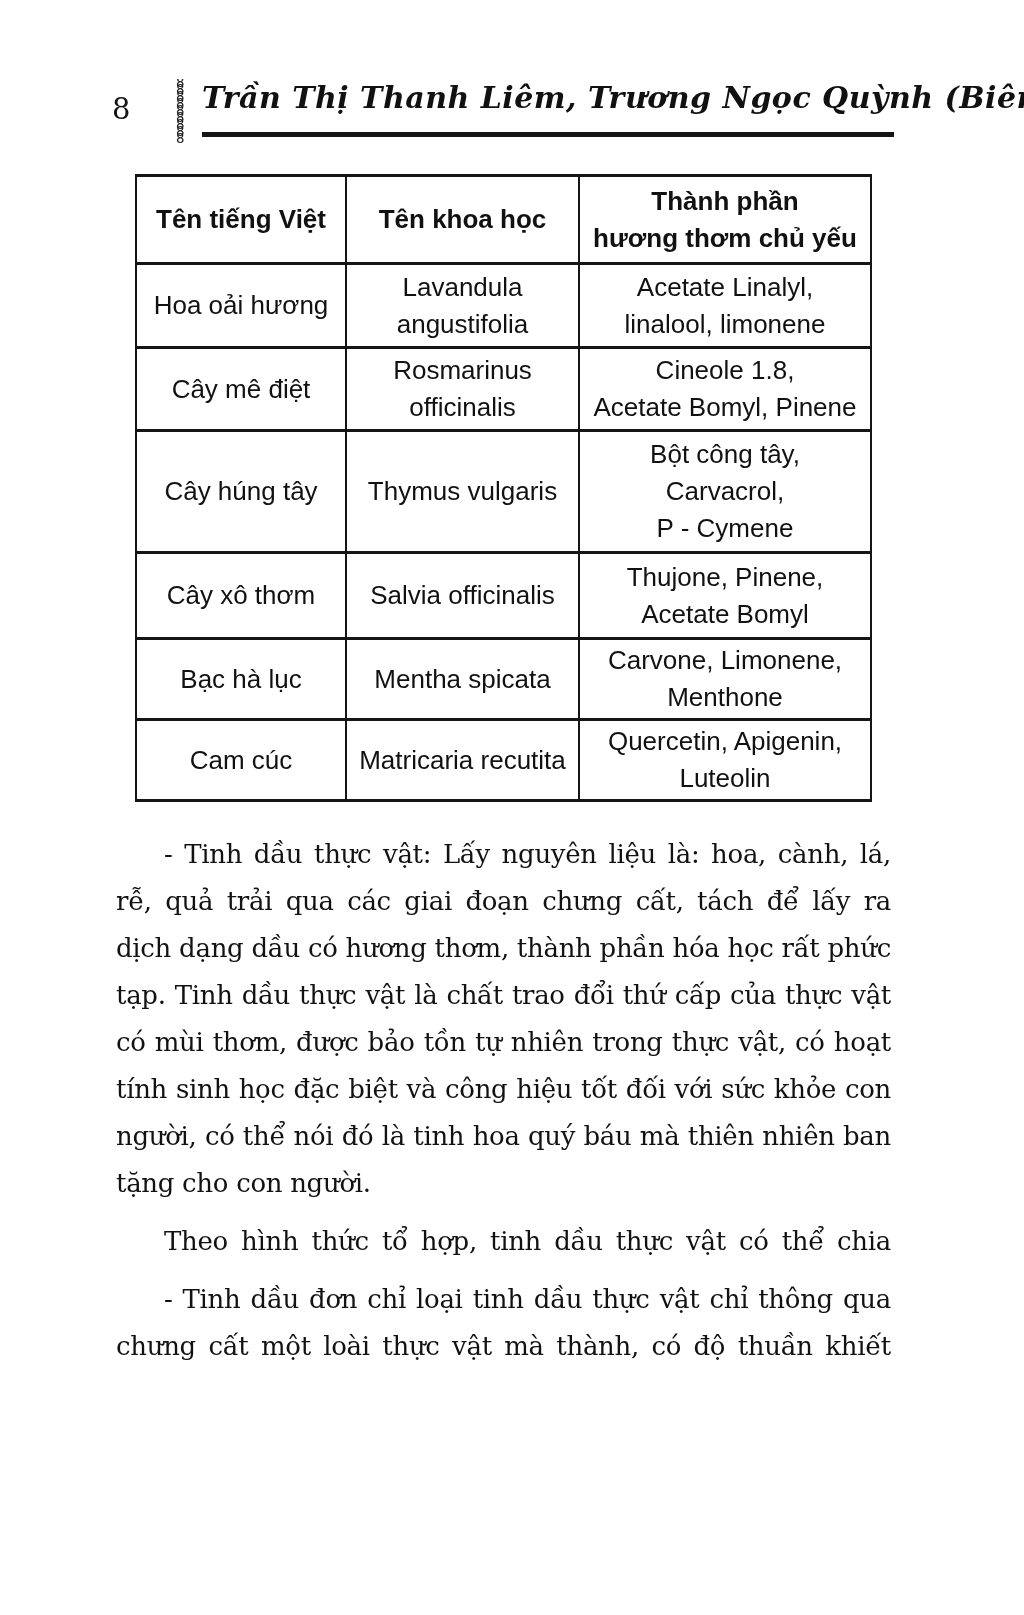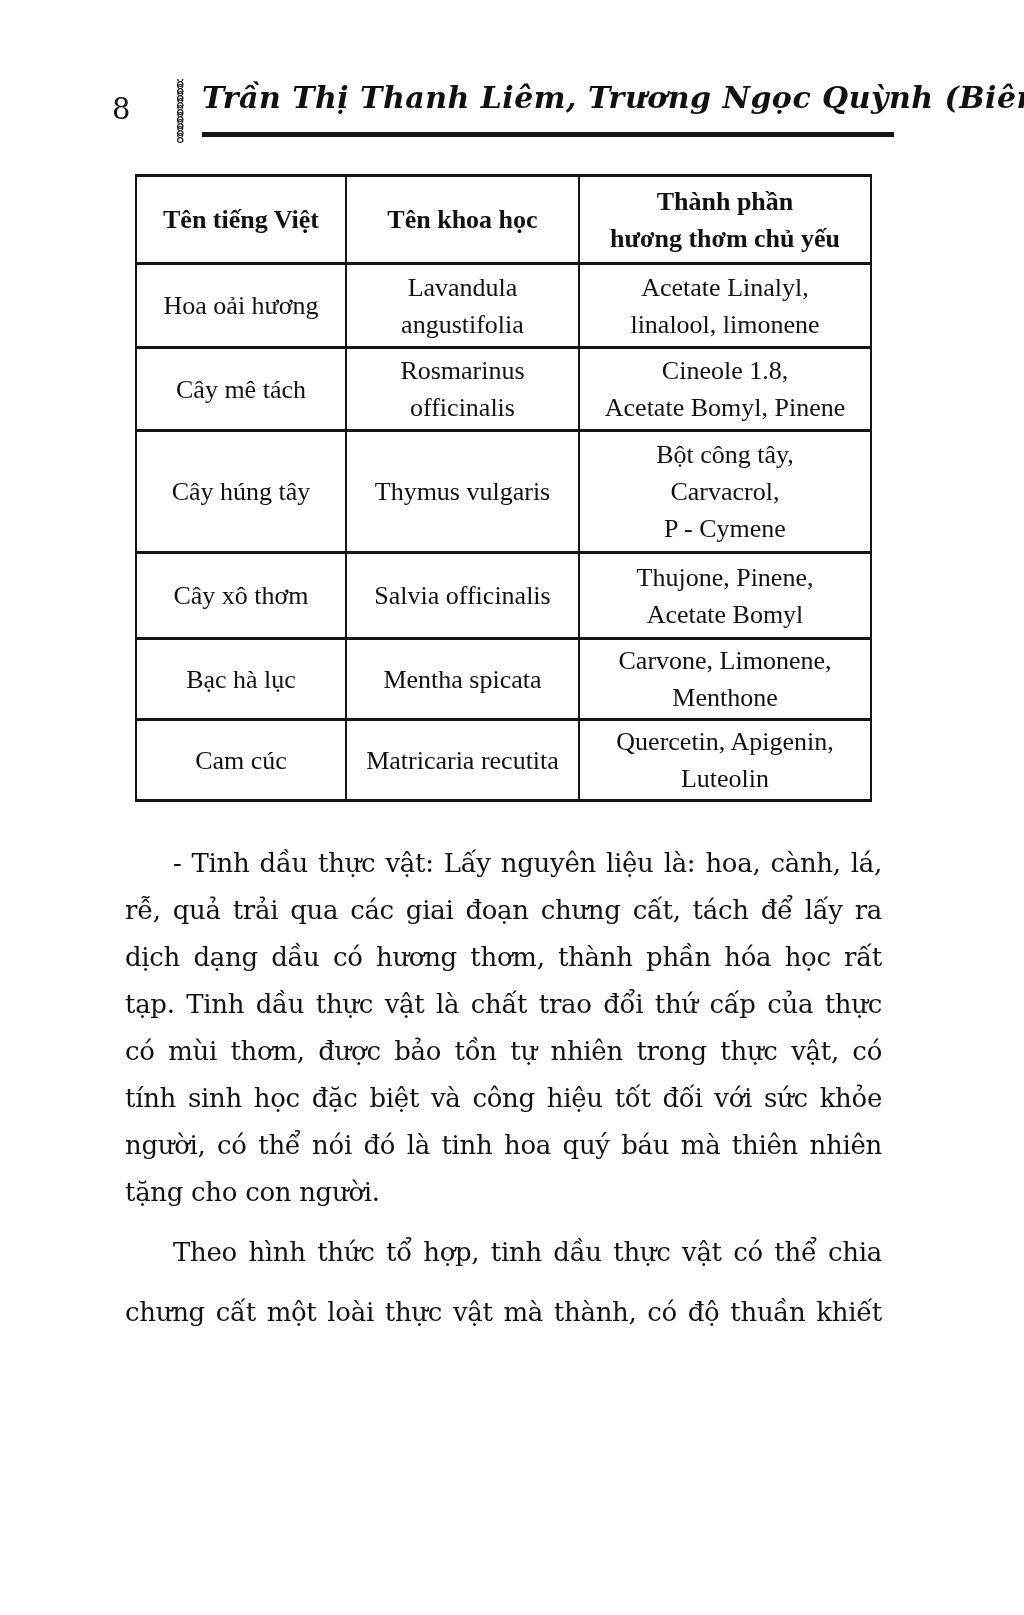--- a/index.html
+++ b/index.html
@@ -58,21 +58,21 @@
   }
 
   
   table.herb-table {
     position: absolute;
     left: 135px;
     top: 174px;
     width: 735px;
     border-collapse: collapse;
     table-layout: fixed;
-    font-family: Liberation Serif, serif;
+    font-family: Liberation Sans, sans-serif;
     font-size: 26px;
     color: #111;
   }
   .herb-table col.c1 { width: 210px; }
   .herb-table col.c2 { width: 233px; }
   .herb-table col.c3 { width: 292px; }
   .herb-table th, .herb-table td {
     border: 2px solid #151515;
     border-top-width: 3px;
     border-bottom-width: 3px;
@@ -96,21 +96,21 @@
   .body-text {
     position: absolute;
     left: 112px;
     top: 827px;
     width: 783px;
     font-size: 26px;
     line-height: 47px;
     letter-spacing: -0.3px;
     color: #121212;
   }
-  .para { margin: 13px; }
+  .para { margin: 4px; }
   .para + .para { margin-top: 11px; }
   .line {
     height: 47px;
     overflow: hidden;
     text-align: justify;
     text-align-last: justify;
   }
   .line.noj { text-align: center; text-align-last: left; }
   .line.ind { padding-left: 48px; }
 </style>
@@ -143,21 +143,21 @@
     </thead>
     <tbody>
         <tr>
           <td>Hoa oải hương</td>
           <td>Lavandula
 angustifolia</td>
           <td>Acetate Linalyl,
 linalool, limonene</td>
         </tr>
         <tr>
-          <td>Cây mê tách</td>
+          <td>Cây mê điệt</td>
           <td>Rosmarinus
 officinalis</td>
           <td>Cineole 1.8,
 Acetate Bomyl, Pinene</td>
         </tr>
         <tr>
           <td>Cây húng tây</td>
           <td>Thymus vulgaris</td>
           <td>Bột công tây,
 Carvacrol,
@@ -192,17 +192,18 @@
         <div class="line">tạp. Tinh dầu thực vật là chất trao đổi thứ cấp của thực vật</div>
         <div class="line">có mùi thơm, được bảo tồn tự nhiên trong thực vật, có hoạt</div>
         <div class="line">tính sinh học đặc biệt và công hiệu tốt đối với sức khỏe con</div>
         <div class="line">người, có thể nói đó là tinh hoa quý báu mà thiên nhiên ban</div>
         <div class="line noj">tặng cho con người.</div>
       </div>
       <div class="para">
         <div class="line ind">Theo hình thức tổ hợp, tinh dầu thực vật có thể chia</div>
       </div>
       <div class="para">
+        <div class="line ind">- Tinh dầu đơn chỉ loại tinh dầu thực vật chỉ thông qua</div>
         <div class="line">chưng cất một loài thực vật mà thành, có độ thuần khiết</div>
       </div>
     </div>
 
 </div>
 
 </body></html>

